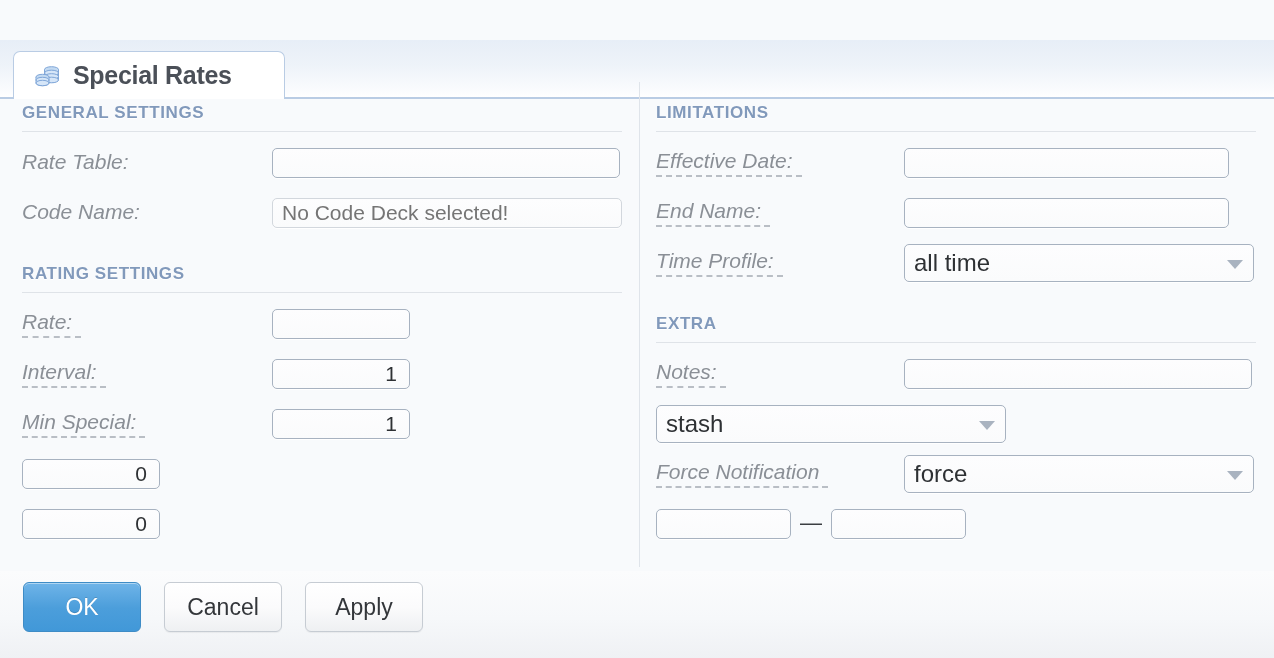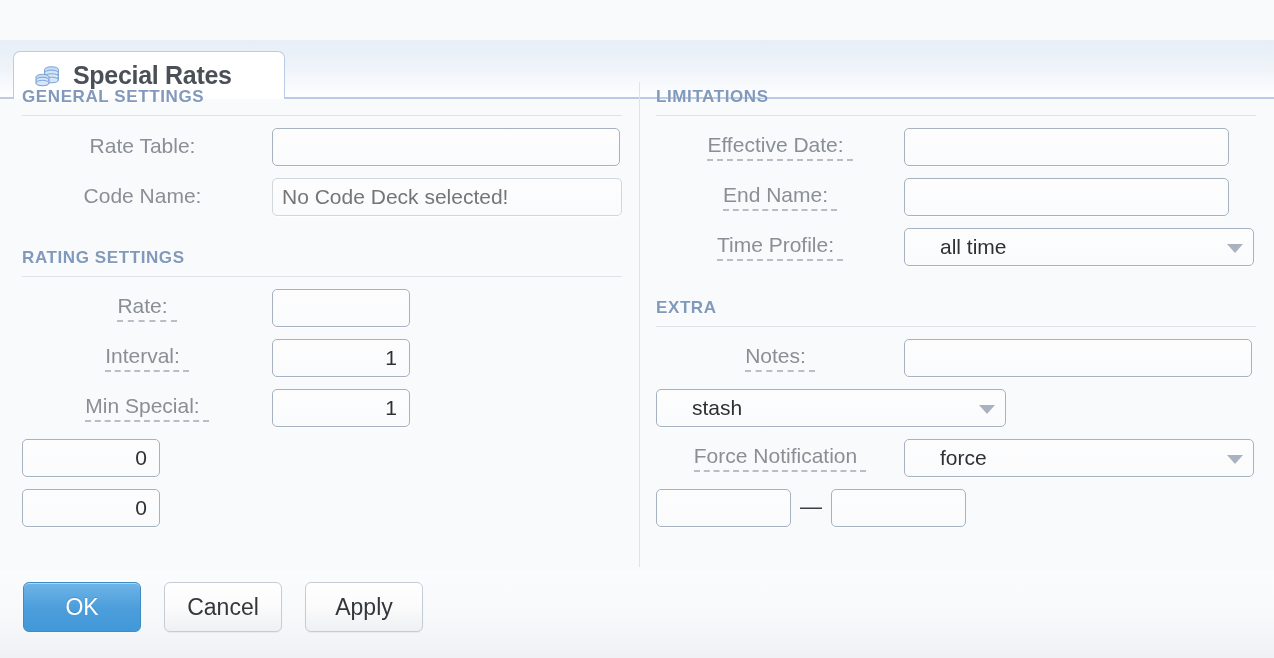--- a/index.html
+++ b/index.html
@@ -52,21 +52,21 @@
   }
 
   
   .content {
     position: absolute;
     left: 0; top: 61px;
     width: 1274px; height: 510px;
   }
   .col {
     position: absolute;
-    top: 0;
+    top: 16px;
   }
   .col-left  { left: 22px;  width: 600px; }
   .col-right { left: 656px; width: 600px; }
 
   .divider {
     position: absolute;
     left: 639px; top: 21px;
     width: 1px; height: 485px;
     background: #dfe4ea;
   }
@@ -102,29 +102,30 @@
     white-space: nowrap;
     padding-right: 9px;
     padding-bottom: 2px;
     line-height: 1.1;
   }
   .label.hint {
     border-bottom: 2px dashed #b9bec5;
   }
   .lbl-wrap {
     display: flex;
-    justify-content: center;
+    justify-content: flex-start;
     align-items: center;
+    font-style: italic;
   }
   .lbl-wrap.w-left  { width: 250px; }
   .lbl-wrap.w-right { width: 248px; }
 
   
   .field {
-    height: 38px;
+    height: 30px;
     background: linear-gradient(to bottom, #fdfdfe 0%, #fafbfc 100%);
     border: 1px solid #a7b2c0;
     border-radius: 5px;
     font-family: "Liberation Sans", sans-serif;
     font-size: 21px;
     color: #2e3134;
     padding: 0 9px;
     outline: none;
     box-shadow: 0 1px 0 rgba(255,255,255,0.9);
   }
@@ -147,24 +148,23 @@
     border: 1px solid #a7b2c0;
     border-radius: 5px;
     background: linear-gradient(to bottom, #fdfdfe 0%, #fafbfc 100%);
     display: flex;
     align-items: center;
     padding: 0 9px;
     box-shadow: 0 1px 0 rgba(255,255,255,0.9);
   }
   .select.w-sel { width: 350px; }
   .select-value {
-    font-size: 21px;
+    font-size: 24px;
     color: #2e3134;
     white-space: nowrap;
-    margin-left: 26px;
   }
   .caret {
     position: absolute;
     right: 10px; top: 50%;
     margin-top: -3px;
     width: 0; height: 0;
     border-left: 8px solid transparent;
     border-right: 8px solid transparent;
     border-top: 9px solid #a9b3c0;
   }

